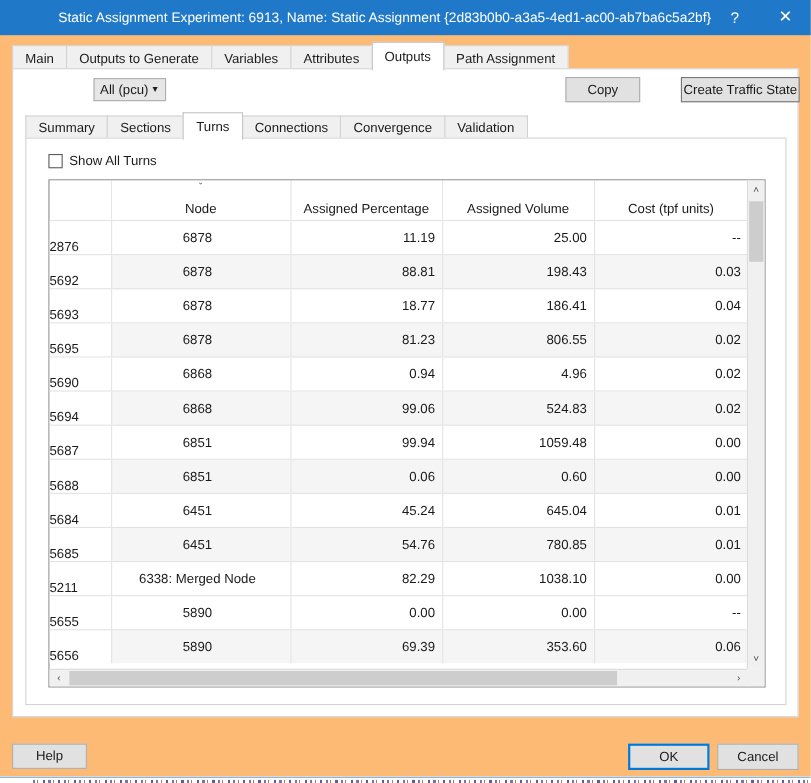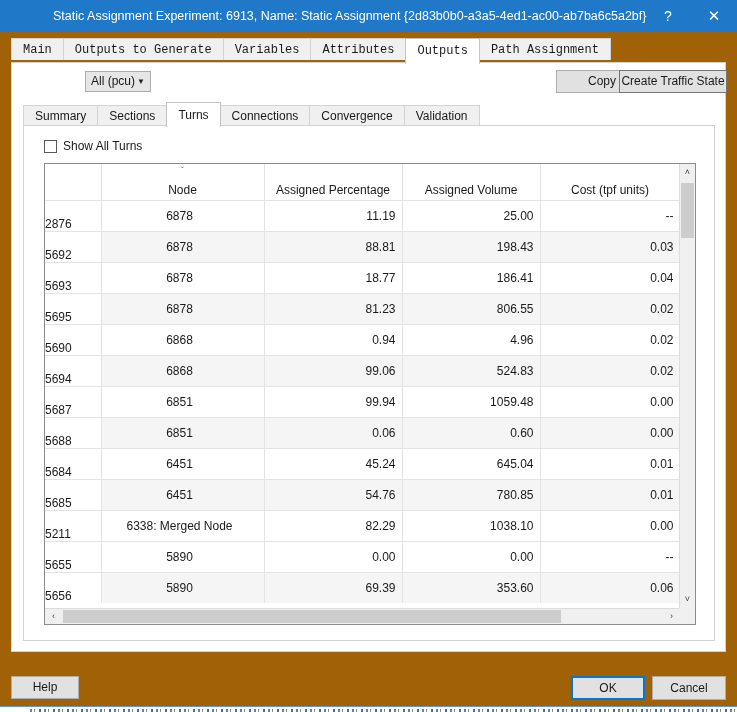--- a/index.html
+++ b/index.html
@@ -16,21 +16,21 @@
     color: #1a1a1a;
     -webkit-font-smoothing: antialiased;
   }
 
   
   #window {
     position: absolute;
     left: 0; top: 0;
     width: 737px;
     height: 706px;
-    background: #a16207;
+    background: #fdba74;
     box-sizing: border-box;
   }
 
   
   #titlebar {
     position: absolute;
     left: 0; top: 0;
     width: 737px;
     height: 32px;
     background: #2079c8;
@@ -60,21 +60,21 @@
   #btn-help-title { right: 46px; }
   #btn-close-title { right: 0px; font-size: 15px; }
 
   
   #outer-tabs {
     position: absolute;
     left: 11px;
     top: 38px;
     height: 25px;
     display: flex;
-    font-family: Liberation Mono, monospace;
+    align-items: flex-end;
   }
   .otab {
     height: 22px;
     line-height: 22px;
     padding: 0 11px;
     background: #f0f0f0;
     border: 1px solid #d3d3d3;
     border-bottom: none;
     margin-right: -1px;
     font-size: 12px;
@@ -146,23 +146,23 @@
     background: #e1e1e1;
     border: 1px solid #adadad;
     box-sizing: border-box;
     font-size: 12px;
     text-align: center;
     cursor: default;
     color: #1a1a1a;
     white-space: nowrap;
   }
   #btn-copy {
-    left: 544px;
+    left: 502px;
     top: 7px;
-    width: 92px;
+    width: 68px;
     height: 23px;
     line-height: 21px;
   }
   #btn-create-traffic {
     left: 607px;
     top: 7px;
     width: 108px;
     height: 23px;
     line-height: 21px;
     border-color: #767676;

